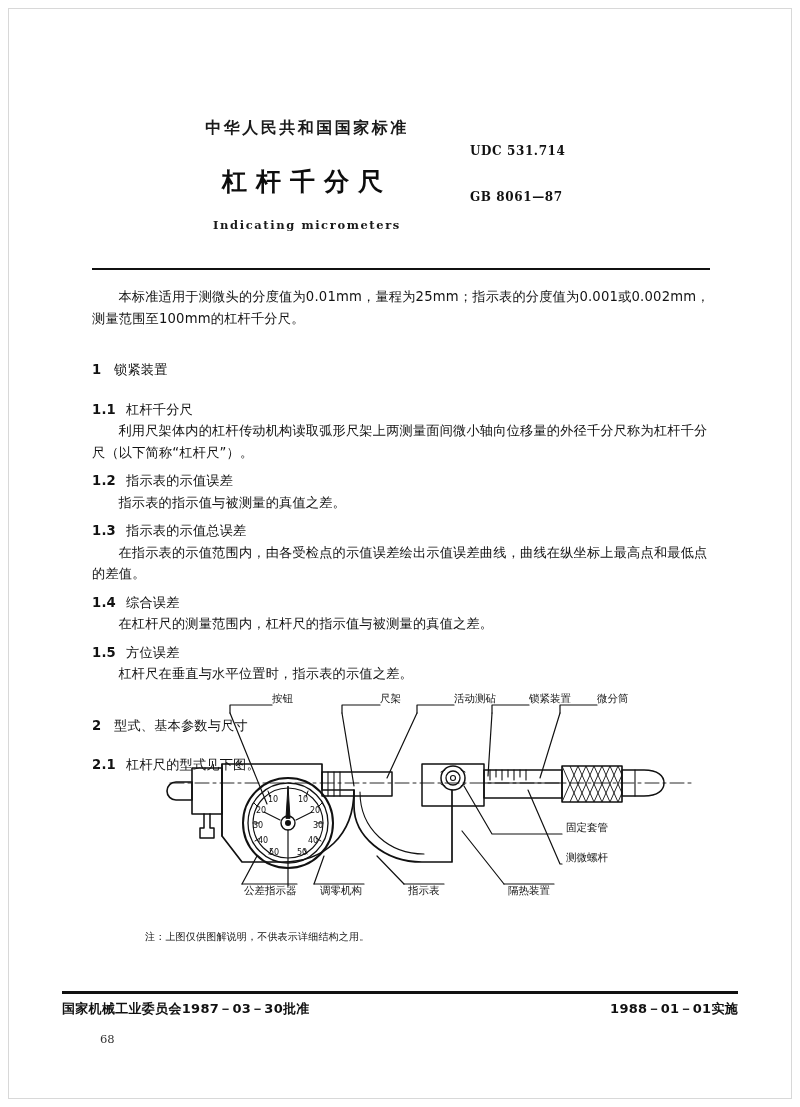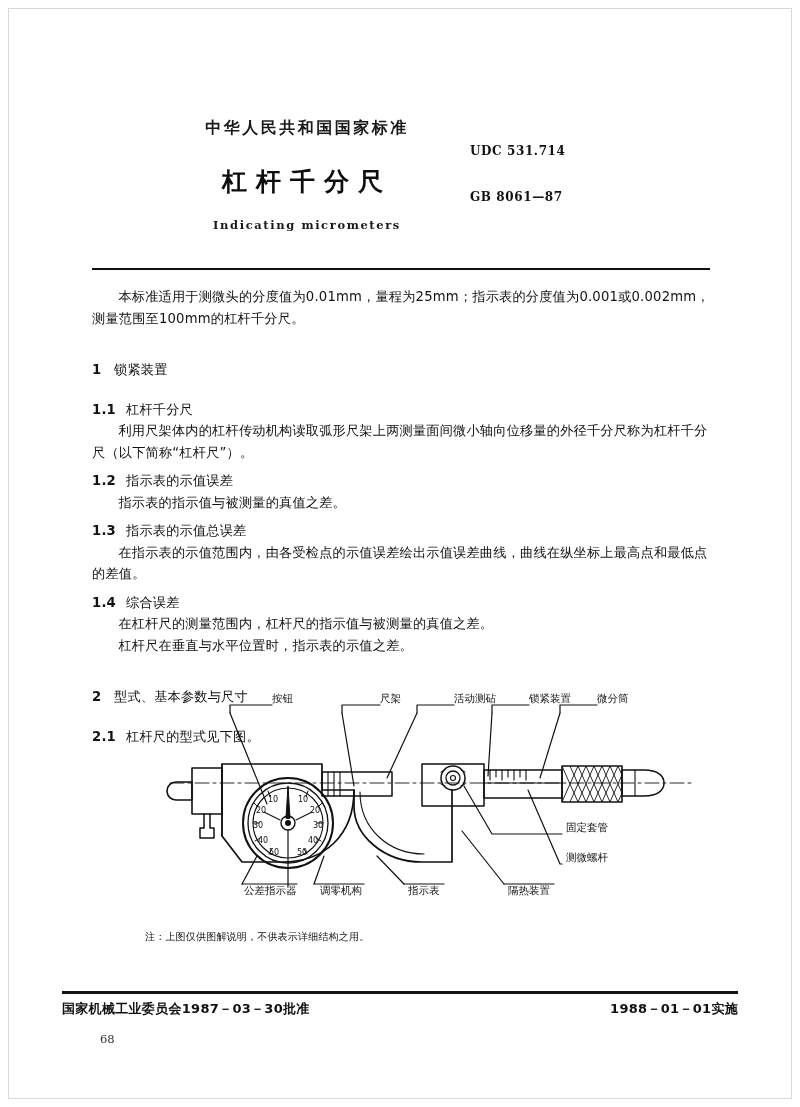--- a/index.html
+++ b/index.html
@@ -243,20 +243,23 @@
     <p class="clause-head">
       <span class="clause-num">1.3</span><span class="clause-text">指示表的示值总误差</span>
     </p>
     <p class="sub-body">在指示表的示值范围内，由各受检点的示值误差绘出示值误差曲线，曲线在纵坐标上最高点和最低点的差值。</p>
 
     <p class="clause-head">
       <span class="clause-num">1.4</span><span class="clause-text">综合误差</span>
     </p>
     <p class="sub-body">在杠杆尺的测量范围内，杠杆尺的指示值与被测量的真值之差。</p>
 
+    <p class="clause-head">
+      <span class="clause-num">1.5</span><span class="clause-text">方位误差</span>
+    </p>
     <p class="sub-body">杠杆尺在垂直与水平位置时，指示表的示值之差。</p>
 
     <div class="spacer-md"></div>
 
     <p class="section-head">
       <span class="clause-num">2</span><span class="clause-text">型式、基本参数与尺寸</span>
     </p>
 
     <div class="spacer-sm"></div>
 

